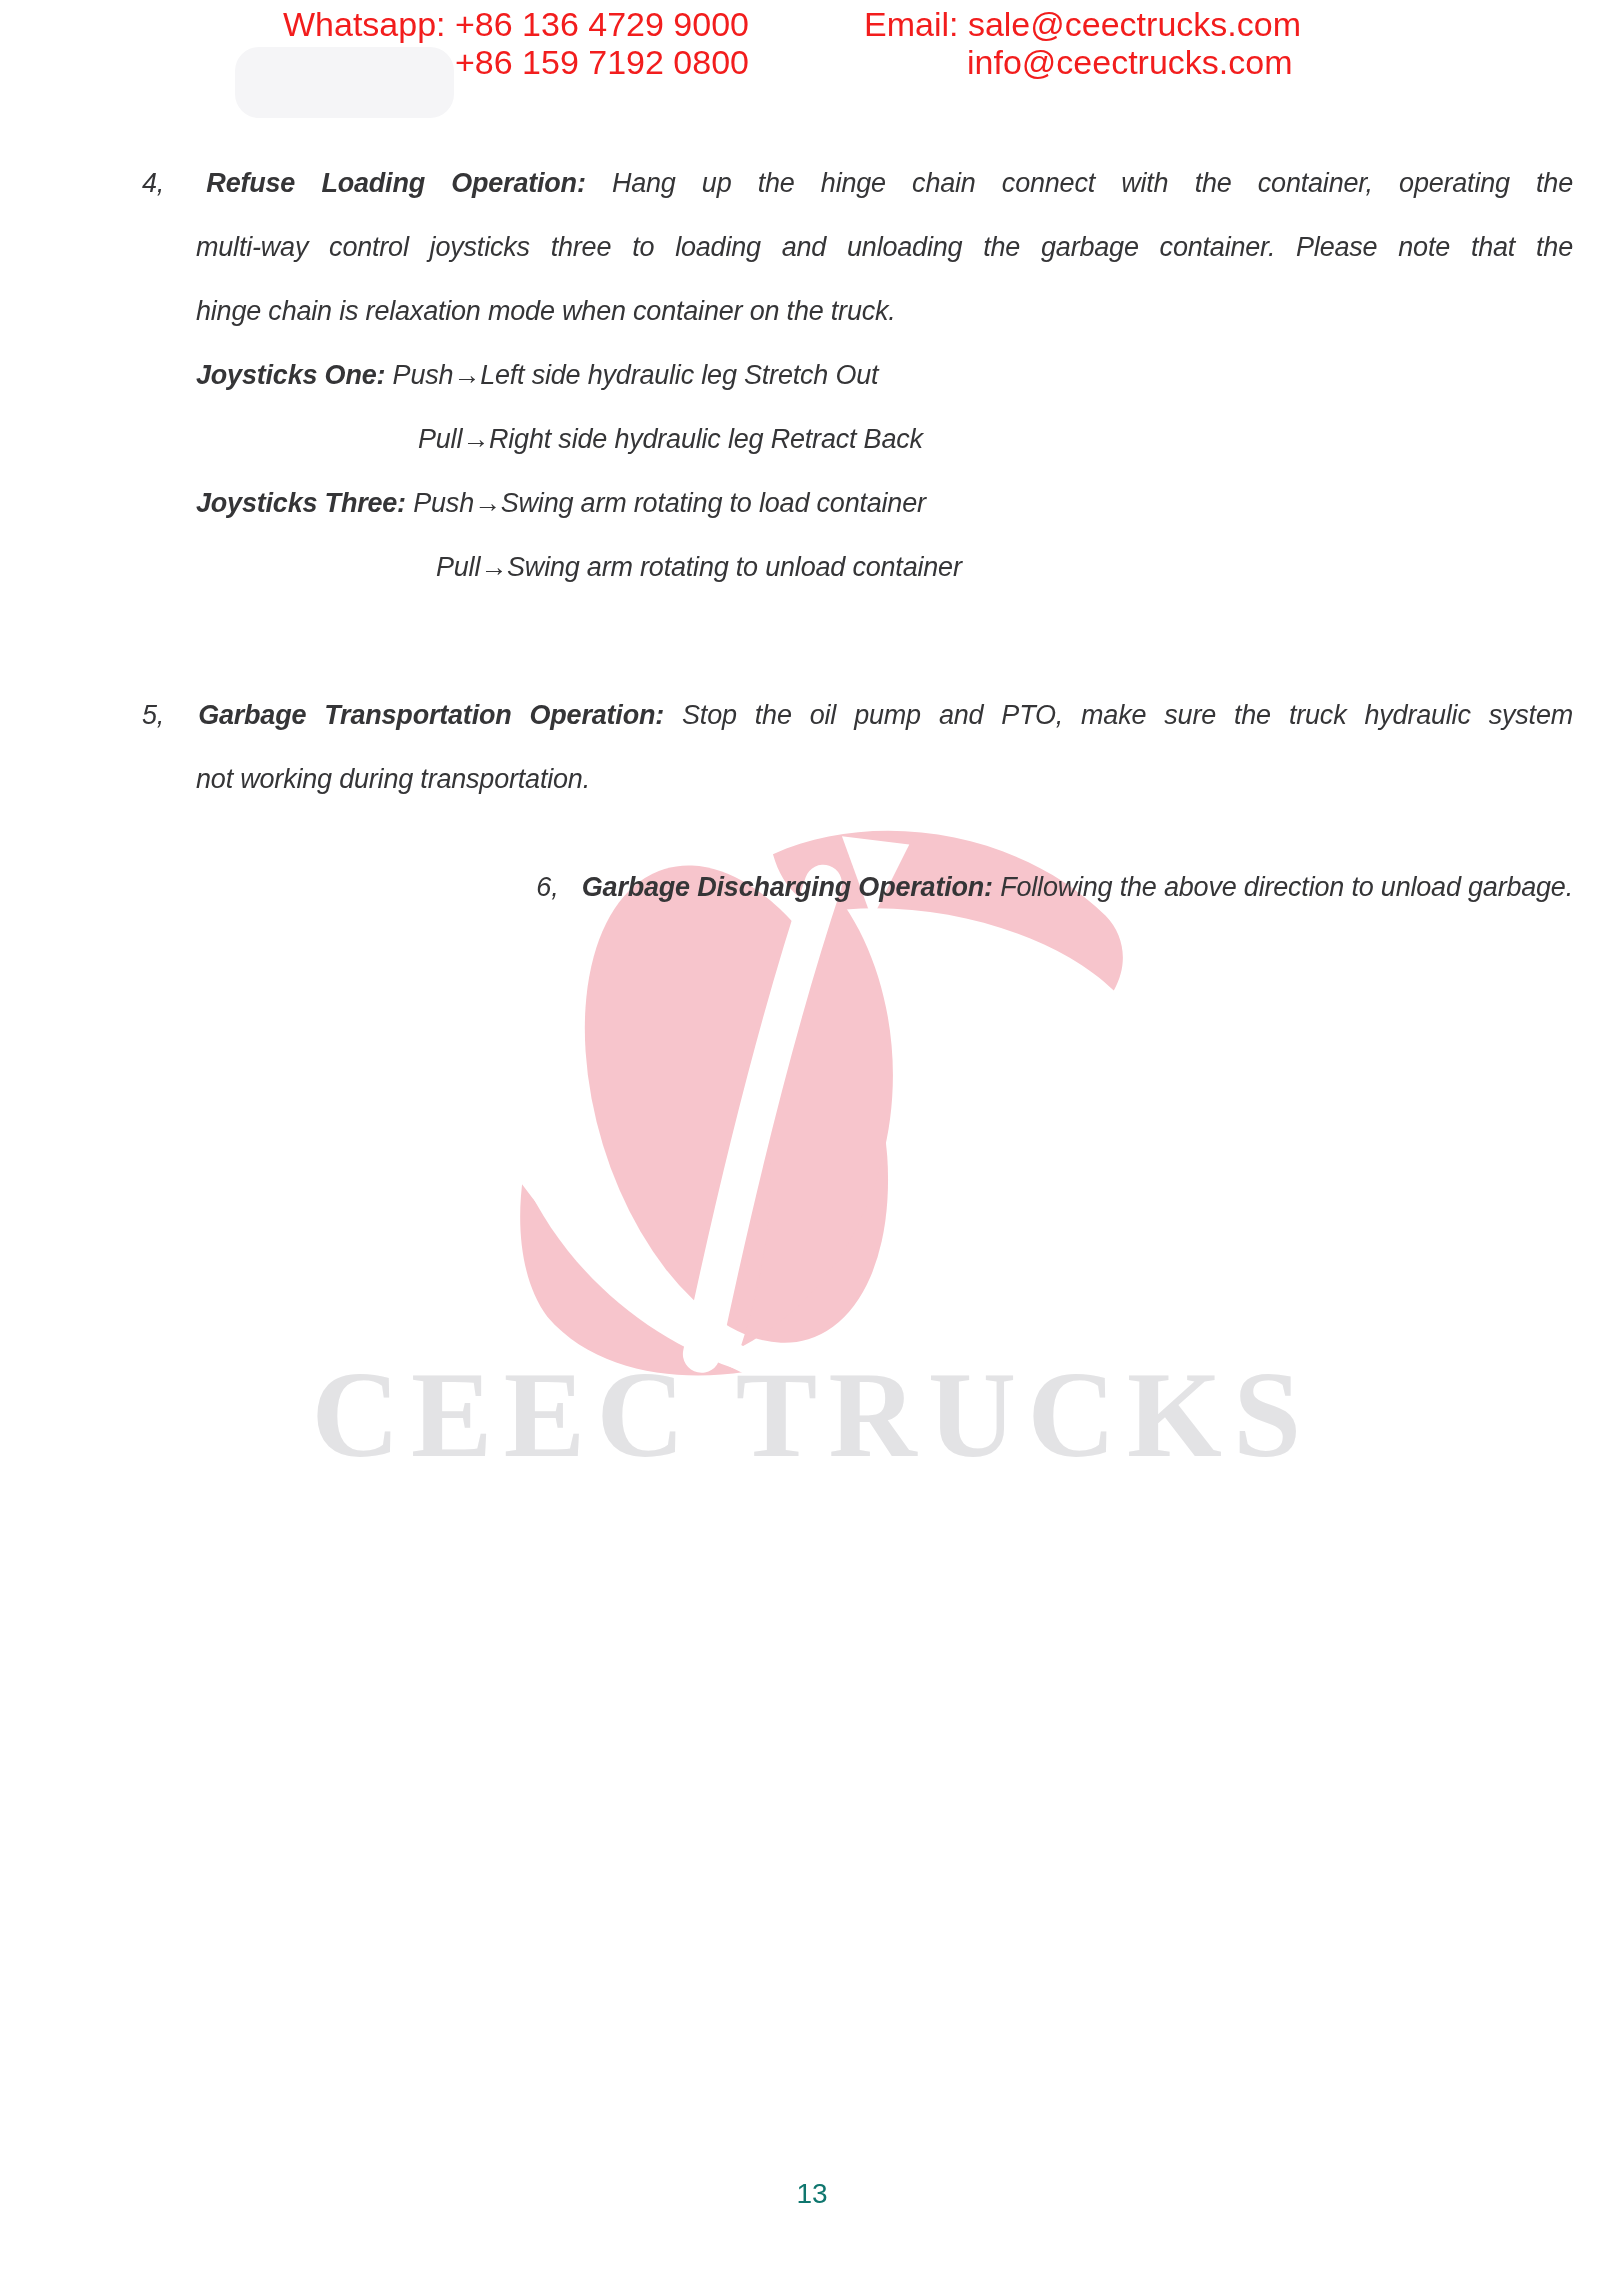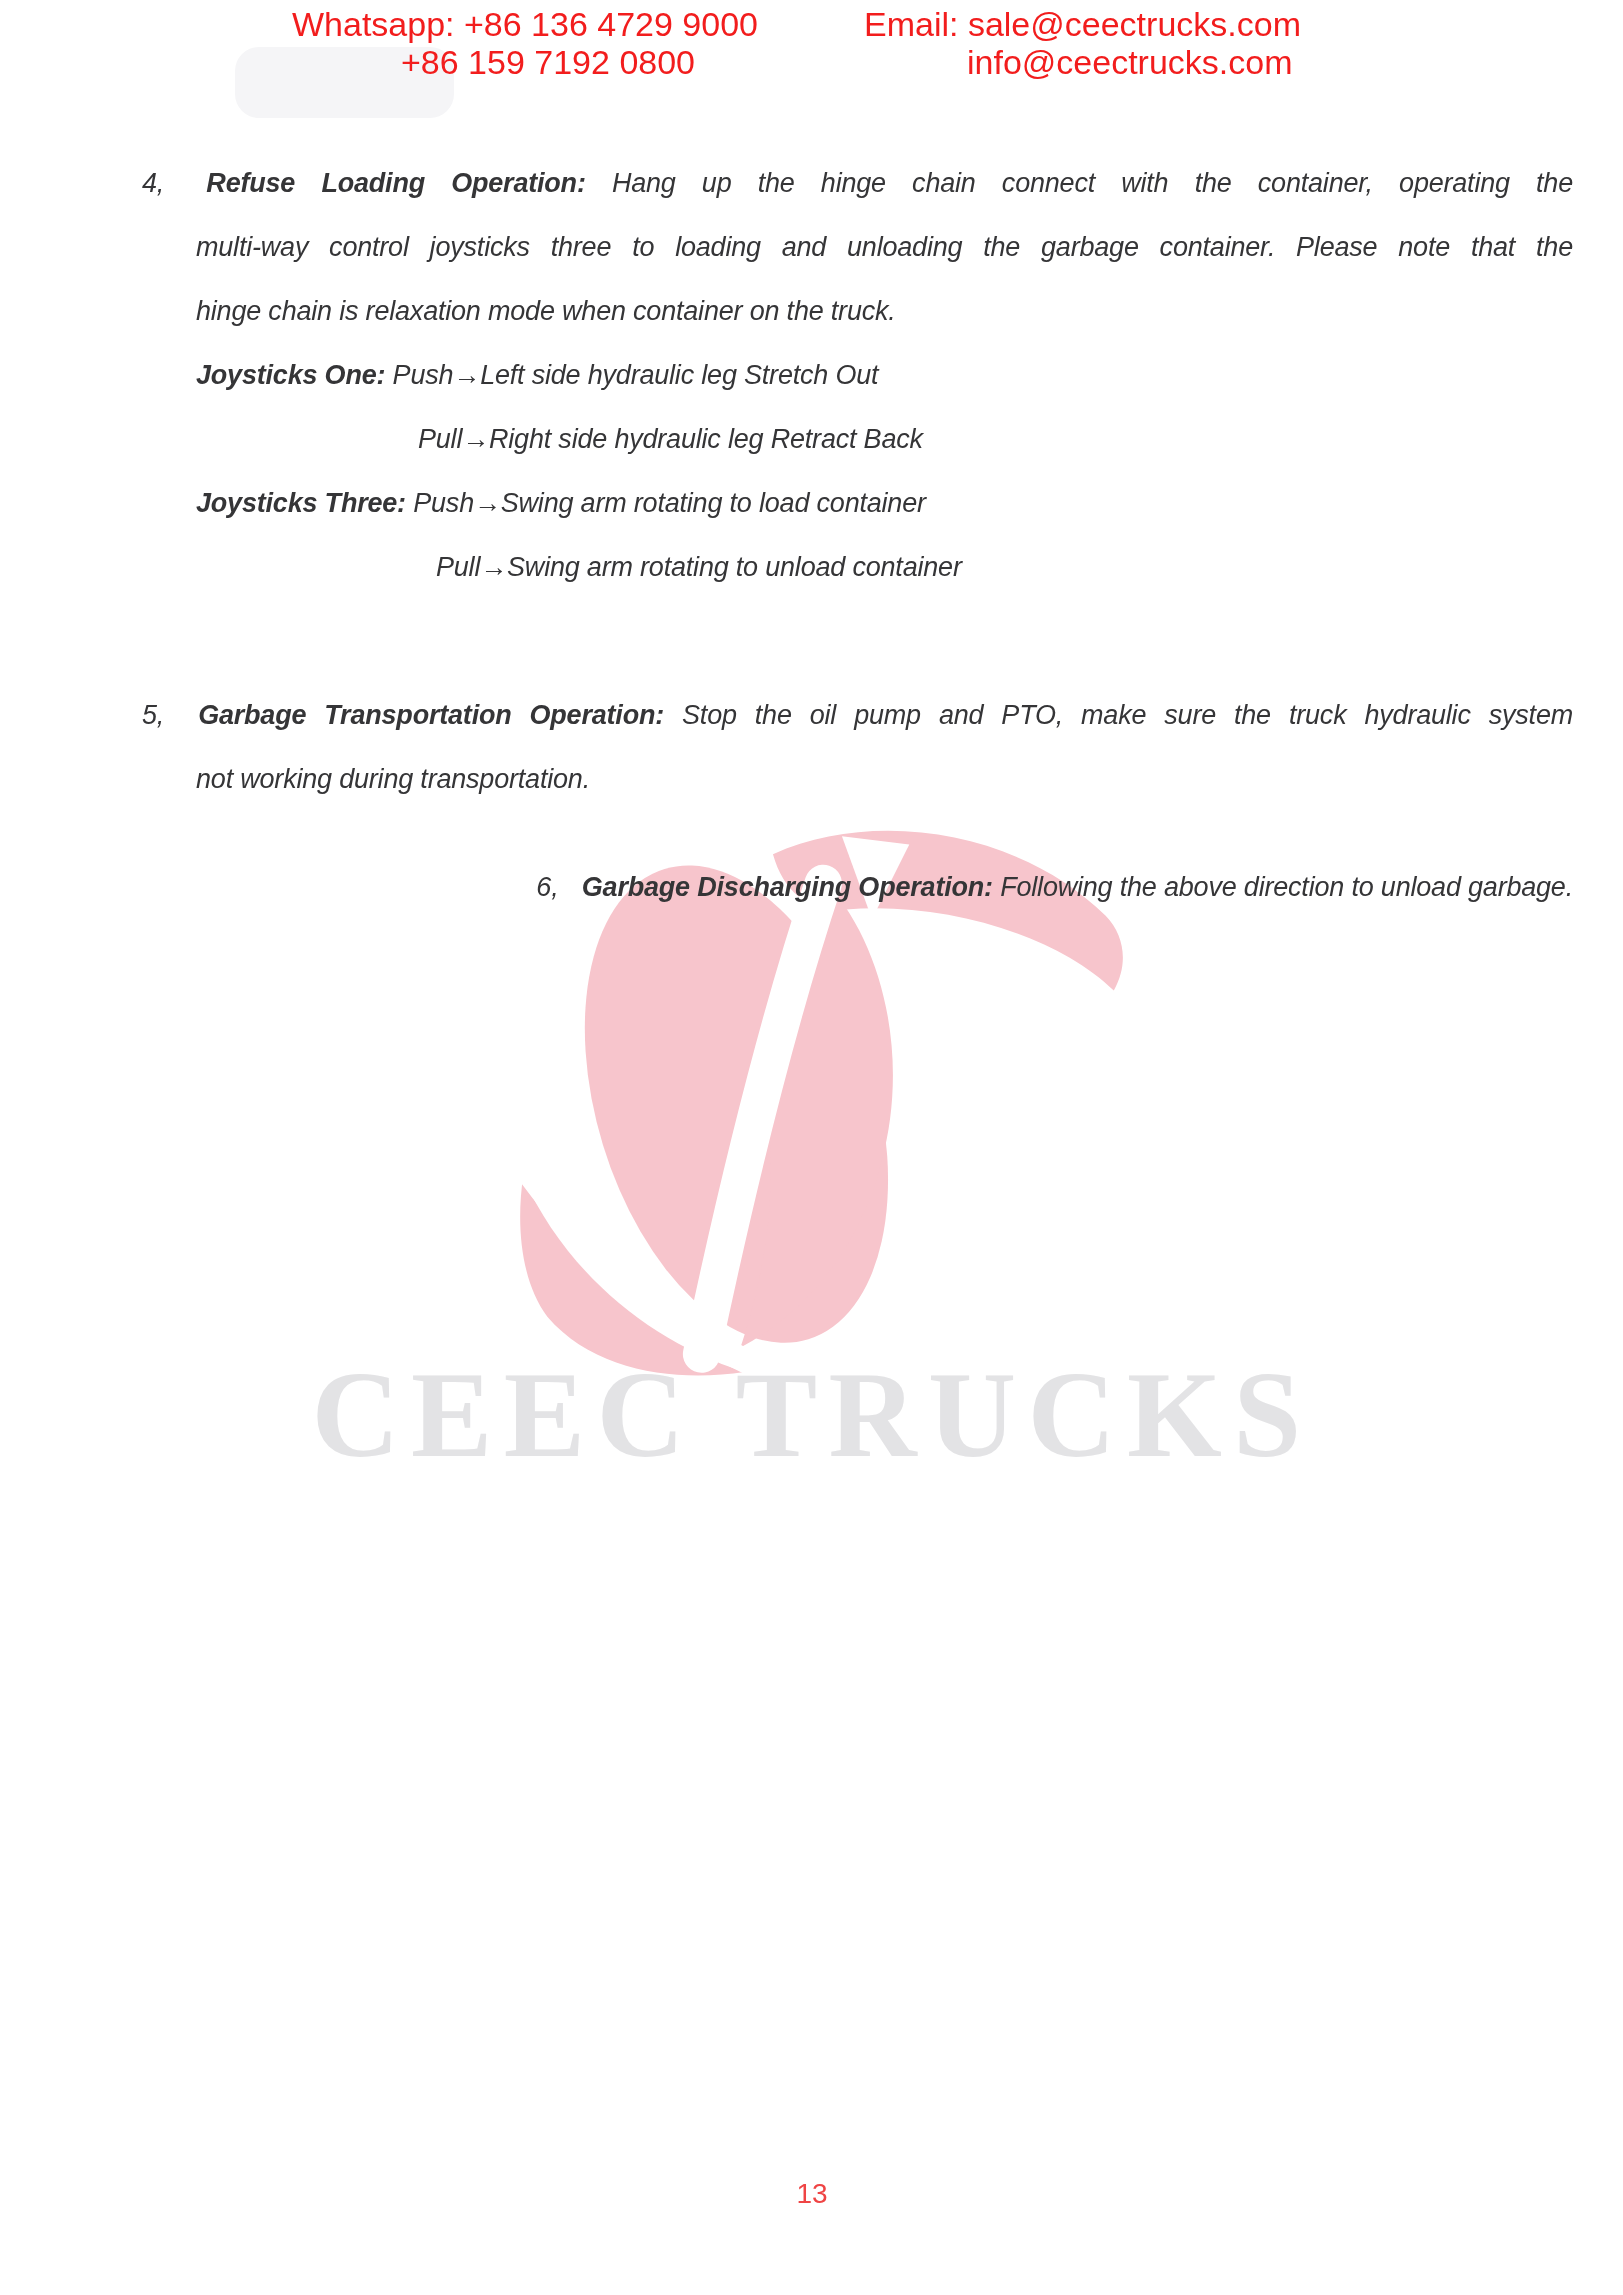--- a/index.html
+++ b/index.html
@@ -4,21 +4,21 @@
 <style>
   html,body { margin:0; padding:0; background:#ffffff; }
   .page {
     position:relative; width:1624px; height:2295px; background:#ffffff;
     overflow:hidden;
     font-family:"Liberation Sans","DejaVu Sans",sans-serif;
   }
 
   
   .hdr { position:absolute; top:4.9px; color:var(--header-red); font-size:34px; line-height:38px; white-space:nowrap; z-index:3; }
-  .hdr-whatsapp { left:292px; }
+  .hdr-whatsapp { left:283px;text-align:right; }
   .hdr-whatsapp .l2 { margin-left:109px; }
   .hdr-email { left:864px; }
   .hdr-email .l2 { margin-left:103px; }
 
   .smudge { position:absolute; left:235px; top:47px; width:219px; height:71px;
             background:#f5f5f7; border-radius:24px; z-index:1; }
 
   
   .logo-wm { position:absolute; left:497px; top:812px; width:629px; height:564px; z-index:1; }
   .logo-fill { fill:var(--logo-pink); }
@@ -34,21 +34,21 @@
   .cont  { margin-left:54px; }
   .pullA { margin-left:276px; }
   .pullB { margin-left:294px; }
   .b     { font-weight:700; }
   .inum::after { content:","; padding-right:16px; }
   .blk5  { margin-top:84px; }
   .blk6  { margin-top:44px;text-align:right; }
 
   
   .pagenum { position:absolute; top:2178px; left:0; width:100%; text-align:center;
-             font-size:28px; color:#ef4444; z-index:3; }
+             font-size:28px; color:#0f766e; z-index:3; }
 </style>
 </head>
 <body>
 
 <div class="page">
 
   <div class="smudge"></div>
 
   <div class="hdr hdr-whatsapp">
     <div class="l1">Whatsapp: +86 136 4729 9000</div>

